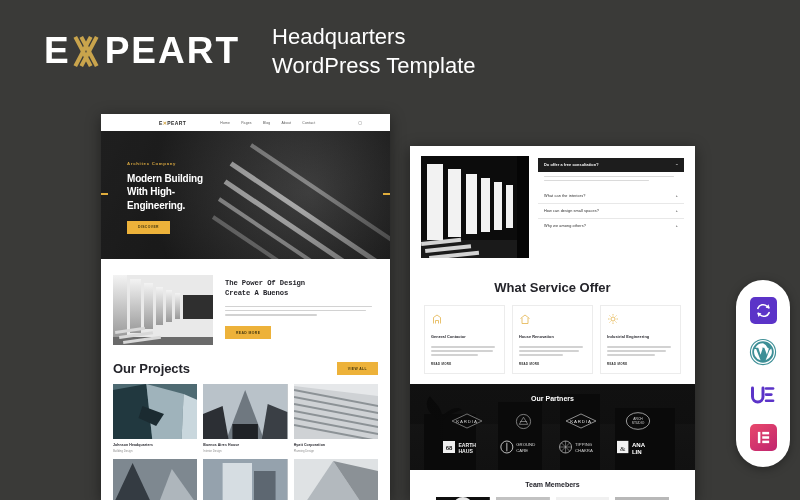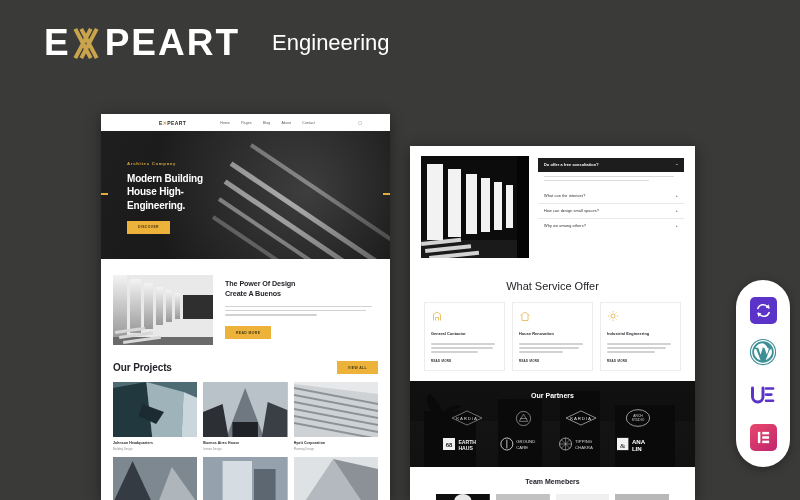--- a/index.html
+++ b/index.html
@@ -46,46 +46,46 @@
   .eyebrow { color: #d7a63f; font-size: 4.3px; letter-spacing: .7px; font-weight: 700; margin-bottom: 6px; }
   .hero-h1 { color: #fff; font-size: 10px; line-height: 1.33; font-weight: 700; letter-spacing: -.2px; }
   .btn-gold { display:inline-block; margin-top: 9px; background: #edb23a; color: #44370f; font-size: 3.4px;
               font-weight: 700; letter-spacing: .4px; padding: 4.5px 11px; }
   .tick { position:absolute; width: 7px; height: 2px; background: #e0ad3c; z-index: 4; }
 
   
   .pod { display: flex; padding: 16px 12px 14px 12px; gap: 12px; background:#fff; }
   .pod-img { width: 100px; height: 70px; position: relative; overflow: hidden; background:#d9d9d9; }
   .pod-txt { padding-top: 4px; flex: 1; }
-  .pod-h { font-size: 7.2px; font-weight: 700; color: #24242a; line-height: 1.36; letter-spacing: -.1px; }
+  .pod-h { font-size: 7.2px; font-weight: 700; color: #24242a; line-height: 1.36; letter-spacing: -.1px; font-family: Liberation Mono, monospace; }
   .lines { margin-top: 7px; }
   .lines i { display:block; height: 1.6px; background: #d2d2d2; margin-bottom: 2.6px; border-radius: 1px; }
 
   
   .sec { padding: 2px 12px 8px 12px; background:#fff; }
   .sec-head { display:flex; align-items:center; justify-content: space-between; margin-bottom: 8px; }
-  .sec-title { font-size: 10px; font-weight: 700; color: #24242a; letter-spacing: -.1px; }
+  .sec-title { font-size: 13px; font-weight: 700; color: #24242a; letter-spacing: -.1px; }
   .grid3 { display:grid; grid-template-columns: repeat(3,1fr); gap: 6px; }
   .ph { width: 100%; height: 55px; position: relative; overflow: hidden; background: #c9ccd0; }
   .cap { margin-top: 4px; }
   .cap b { display:block; font-size: 3.5px; font-weight: 700; color: #23232a; letter-spacing: .1px; }
   .cap s { display:block; text-decoration: none; font-size: 2.8px; color: #8e8e8e; margin-top: 2px; }
 
   
   .b-pad { padding: 10px 11px; background: #fff; }
   .faqrow { display:flex; gap: 9px; }
   .faq-img { width: 108px; height: 102px; background:#111; position:relative; overflow:hidden; flex: none; }
   .faq-list { flex: 1; padding-top: 2px; }
   .faq-item { display:flex; align-items:center; justify-content: space-between; padding: 5px 6px; font-size: 3.8px; letter-spacing:.1px; }
   .faq-item.open { background: #1d1d1d; color: #fff; font-weight: 700; }
   .faq-item.closed { color: #2c2c2c; border-bottom: .5px solid #e8e8e8; }
   .faq-ans { padding: 4px 6px 6px; }
   .faq-ans i { display:block; height: 1.4px; background: #dadada; margin-bottom: 2.2px; border-radius:1px; }
 
-  .svc-title { text-align:center; font-size: 11px; font-weight: 400; color:#24242a; margin: 12px 0 10px; }
+  .svc-title { text-align:center; font-size: 13px; font-weight: 700; color:#24242a; margin: 12px 0 10px; }
   .svc-grid { display:grid; grid-template-columns: repeat(3,1fr); gap: 7px; padding: 0 14px 10px; }
   .svc-card { border: .6px solid #ececec; padding: 7px 6px 7px; background:#fff; }
   .svc-ico { width: 12px; height: 12px; margin-bottom: 6px; }
   .svc-h { font-size: 3.8px; font-weight: 700; color: #23232a; margin-bottom: 4px; letter-spacing:.1px; }
   .svc-more { font-size: 2.9px; font-weight:700; color:#2b2b2b; margin-top: 6px; letter-spacing:.3px; }
 
   
   .partners { position: relative; height: 86px; overflow: hidden; background: #161616; }
   .partners .pv { position:absolute; inset:0; background: linear-gradient(180deg, rgba(10,10,10,.62), rgba(10,10,10,.78)); }
   .p-title { position: relative; z-index:3; text-align:center; color:#fff; font-size: 7px; font-weight:700; padding-top: 11px; }
@@ -113,21 +113,22 @@
       <span class="lg-e">E</span>
       <span class="logo-x">
         <i class="a"></i>
           <i class="b"></i>
           <i class="c"></i>
           <i class="d"></i>
       </span>
       <span>PEART</span>
     </div>
     <div class="tagline">
-      <div>Engineering</div>
+      <div>Headquarters</div>
+      <div>WordPress Template</div>
     </div>
   </div>
 
   <div class="mock mock-a">
 
     <div class="nav">
       <div class="nav-logo">
         <span>E</span>
         <span class="nx">✕</span>
         <span>PEART</span>
@@ -148,21 +149,21 @@
       <div class="beam" style="left:118px;top:66px;width:190px;height:4px;transform:rotate(34deg);opacity:.75;"></div>
       <div class="beam" style="left:150px;top:12px;width:170px;height:4px;transform:rotate(34deg);opacity:.6;"></div>
       <div class="beam" style="left:112px;top:84px;width:190px;height:4px;transform:rotate(34deg);opacity:.5;"></div>
       <div class="veil"></div>
       <div class="tick" style="left:0;top:62px;"></div>
       <div class="tick" style="right:0;top:62px;"></div>
       <div class="hero-body">
         <div class="eyebrow">Architec Company</div>
         <div class="hero-h1">
           <div>Modern Building</div>
-          <div>House High-</div>
+          <div>With High-</div>
           <div>Engineering.</div>
         </div>
         <div class="btn-gold">DISCOVER</div>
       </div>
     </div>
 
     <div class="pod">
       <div class="pod-img">
         <svg viewBox="0 0 100 70" width="100" height="70" preserveAspectRatio="none">
           <defs>

